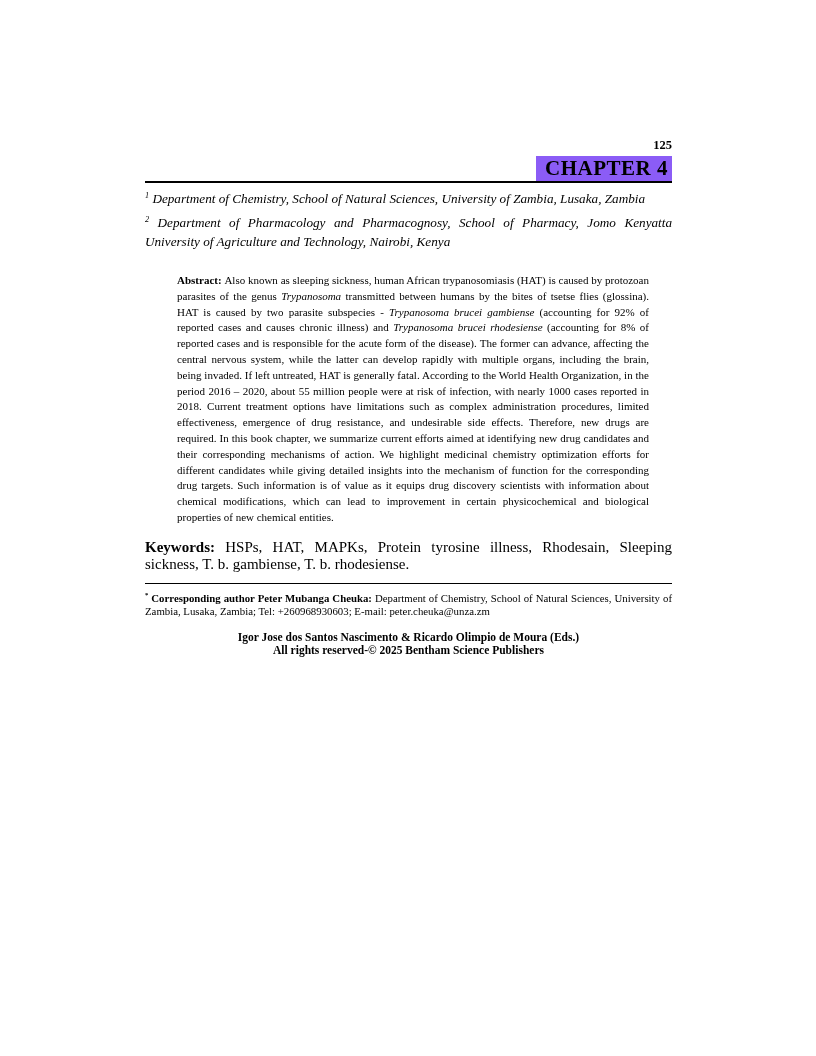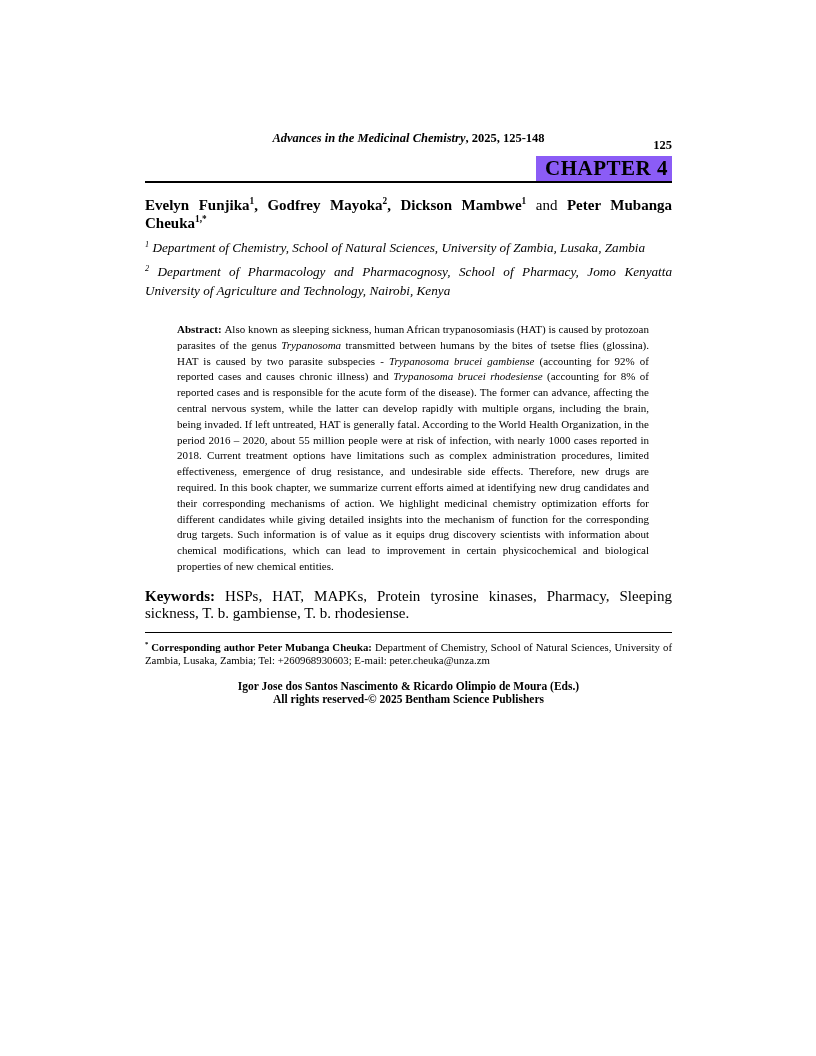--- a/index.html
+++ b/index.html
@@ -129,37 +129,35 @@
   .r-bsup { font-weight: 700; }
   .r-isup { font-style: italic; }
 </style>
 </head>
 <body>
 
 <div class="page">
   <div class="content">
 
     <div class="running-head">
-      <span><span class="r-bi">Advances in the Medicinal Chemistry</span><span class="r-b">, 2025, 125-148</span></span>
       <span class="page-number">125</span>
     </div>
 
     <div class="chapter-banner">
       <span class="chapter-label">CHAPTER 4</span>
     </div>
 
 
-    <p class="authors-line" style="margin-bottom:0;"><span class="r-b">Evelyn Funjika</span><span class="r-bsup">1</span><span class="r-b">, Godfrey Mayoka</span><span class="r-bsup">2</span><span class="r-b">, Dickson Mambwe</span><span class="r-bsup">1</span><span class="r-n"> and </span><span class="r-b">Peter Mubanga Cheuka</span><span class="r-bsup">1,*</span></p>
 
     <p class="affiliation affiliation-1" style="margin-bottom:0;"><span class="r-isup">1</span><span class="r-i"> Department of Chemistry, School of Natural Sciences, University of Zambia, Lusaka, Zambia</span></p>
     <p class="affiliation affiliation-2" style="margin-bottom:0;"><span class="r-isup">2</span><span class="r-i"> Department of Pharmacology and Pharmacognosy, School of Pharmacy, Jomo Kenyatta University of Agriculture and Technology, Nairobi, Kenya</span></p>
 
     <p class="abstract-paragraph" style="margin-bottom:0;"><span class="r-b">Abstract: </span><span class="r-n">Also known as sleeping sickness, human African trypanosomiasis (HAT) is caused by protozoan parasites of the genus </span><span class="r-i">Trypanosoma</span><span class="r-n"> transmitted between humans by the bites of tsetse flies (glossina). HAT is caused by two parasite subspecies - </span><span class="r-i">Trypanosoma brucei gambiense</span><span class="r-n"> (accounting for 92% of reported cases and causes chronic illness) and </span><span class="r-i">Trypanosoma brucei rhodesiense</span><span class="r-n"> (accounting for 8% of reported cases and is responsible for the acute form of the disease). The former can advance, affecting the central nervous system, while the latter can develop rapidly with multiple organs, including the brain, being invaded. If left untreated, HAT is generally fatal. According to the World Health Organization, in the period 2016 – 2020, about 55 million people were at risk of infection, with nearly 1000 cases reported in 2018. Current treatment options have limitations such as complex administration procedures, limited effectiveness, emergence of drug resistance, and undesirable side effects. Therefore, new drugs are required. In this book chapter, we summarize current efforts aimed at identifying new drug candidates and their corresponding mechanisms of action. We highlight medicinal chemistry optimization efforts for different candidates while giving detailed insights into the mechanism of function for the corresponding drug targets. Such information is of value as it equips drug discovery scientists with information about chemical modifications, which can lead to improvement in certain physicochemical and biological properties of new chemical entities.</span></p>
 
-    <p class="keywords-paragraph" style="margin-bottom:0;"><span class="r-b">Keywords: </span><span class="r-n">HSPs, HAT, MAPKs, Protein tyrosine kinases, Pharmacy, Sleeping sickness, T. b. gambiense, T. b. rhodesiense.</span></p>
+    <p class="keywords-paragraph" style="margin-bottom:0;"><span class="r-b">Keywords: </span><span class="r-n">HSPs, HAT, MAPKs, Protein tyrosine illness, Rhodesain, Sleeping sickness, T. b. gambiense, T. b. rhodesiense.</span></p>
 
     <hr class="footnote-divider">
 
     <p class="corresponding-author-footnote" style="margin-bottom:0;"><span class="r-bsup">*</span><span class="r-b"> Corresponding author Peter Mubanga Cheuka: </span><span class="r-n">Department of Chemistry, School of Natural Sciences, University of Zambia, Lusaka, Zambia; Tel: +260968930603; E-mail: peter.cheuka@unza.zm</span></p>
 
     <div class="editors-block">
       <div>Igor Jose dos Santos Nascimento &amp; Ricardo Olimpio de Moura (Eds.)</div>
       <div>All rights reserved-© 2025 Bentham Science Publishers</div>
     </div>
 

